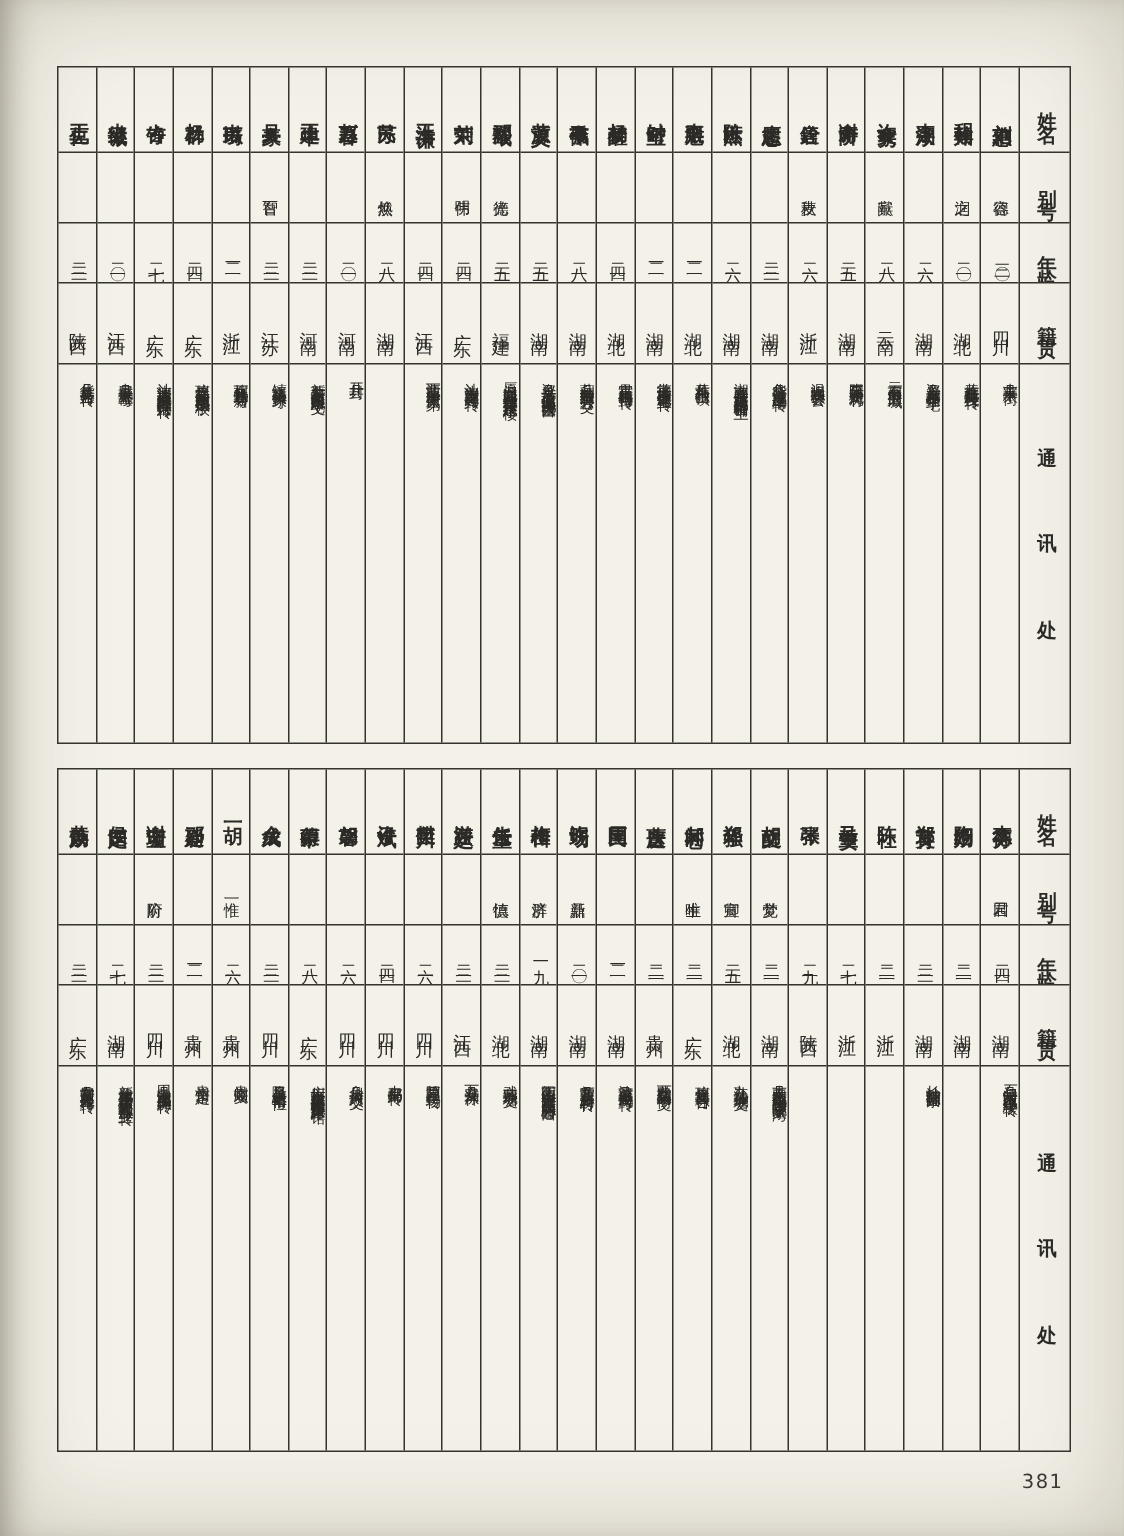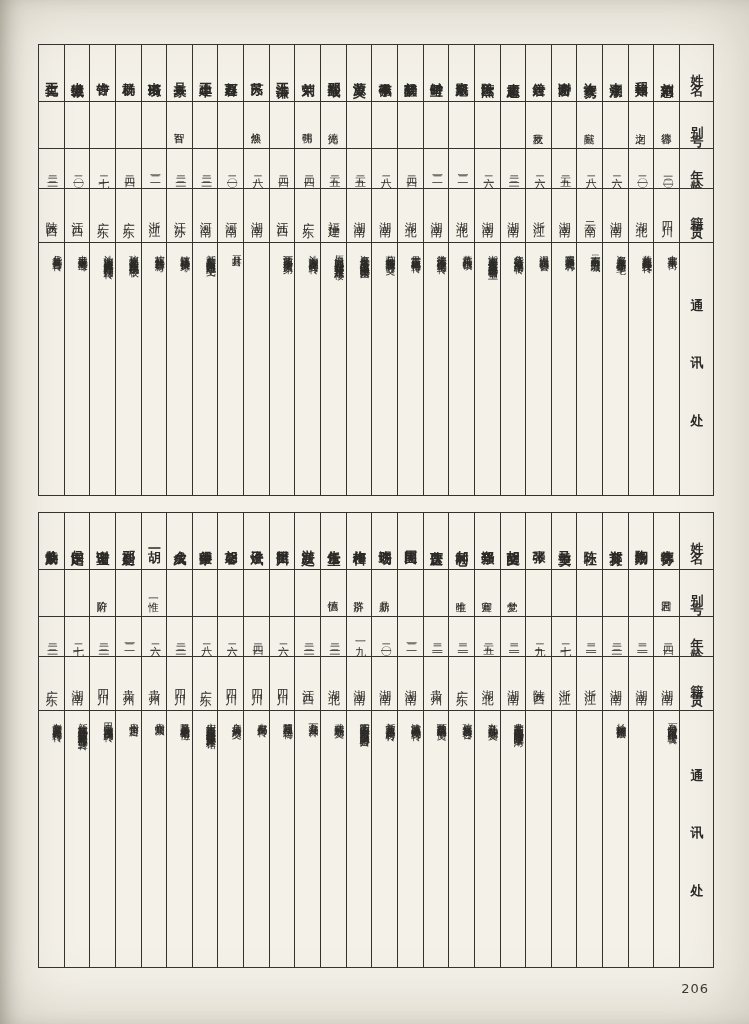--- a/index.html
+++ b/index.html
@@ -442,14 +442,14 @@
         <div class="cell address">石门县沿市区两等小学校转</div>
       </div>
       <div class="col header-col">
         <div class="cell name h2">姓名</div>
         <div class="cell alias h2">别号</div>
         <div class="cell age h2">年龄</div>
         <div class="cell origin h2">籍贯</div>
         <div class="cell address h3">通讯处</div>
       </div>
     </div>
-  <div class="page-number">206</div>
+  <div class="page-number">381</div>
 </div>
 
 </body></html>

